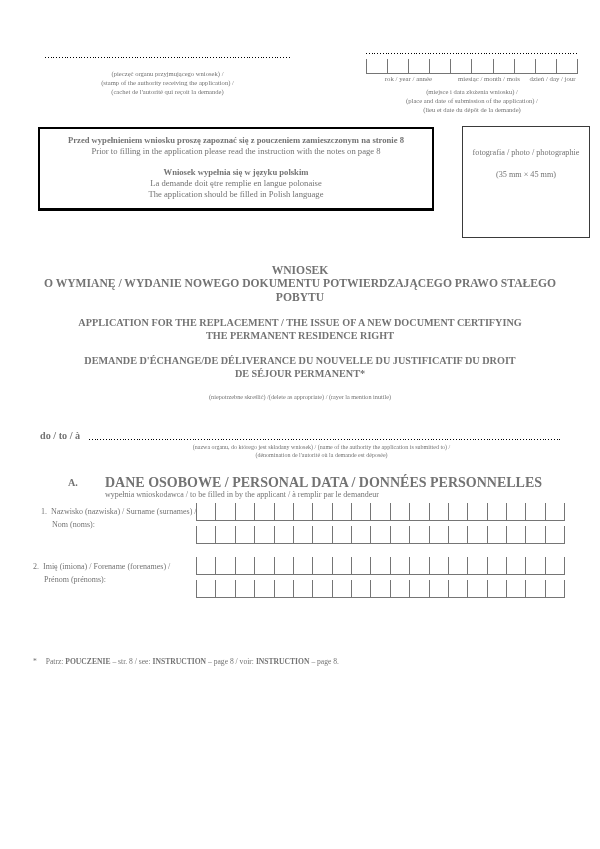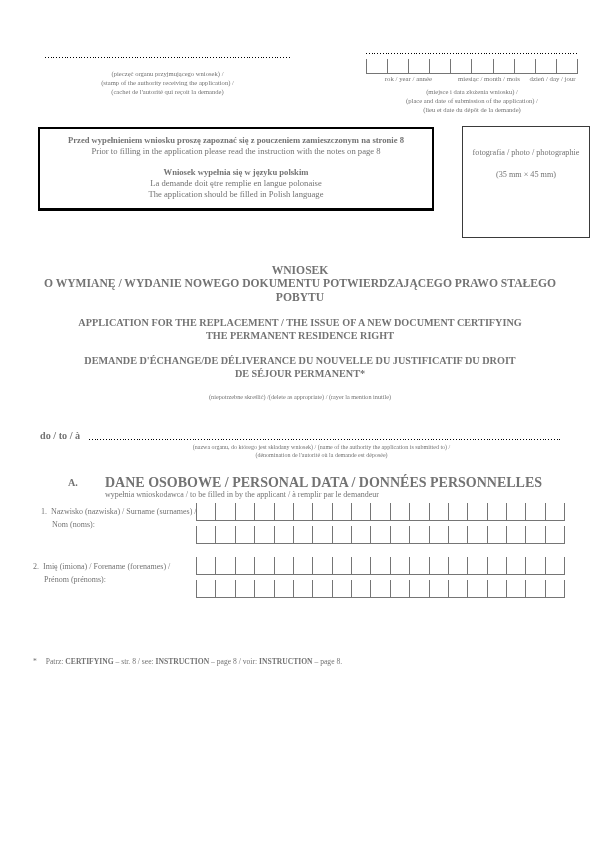--- a/index.html
+++ b/index.html
@@ -276,21 +276,21 @@
       <div></div>
       <div></div>
       <div></div>
       <div></div>
       <div></div>
     </div>
 
   <div class="abs footnote">
     <span class="fn-star">*</span>
     <span>Patrz:</span>
-    <span class="fn-b">CERTIFYING</span>
+    <span class="fn-b">POUCZENIE</span>
     <span>– str. 8 / see:</span>
     <span class="fn-b">INSTRUCTION</span>
     <span>– page 8 / voir:</span>
     <span class="fn-b">INSTRUCTION</span>
     <span>– page 8.</span>
   </div>
 
 </div>
 
 </body></html>

